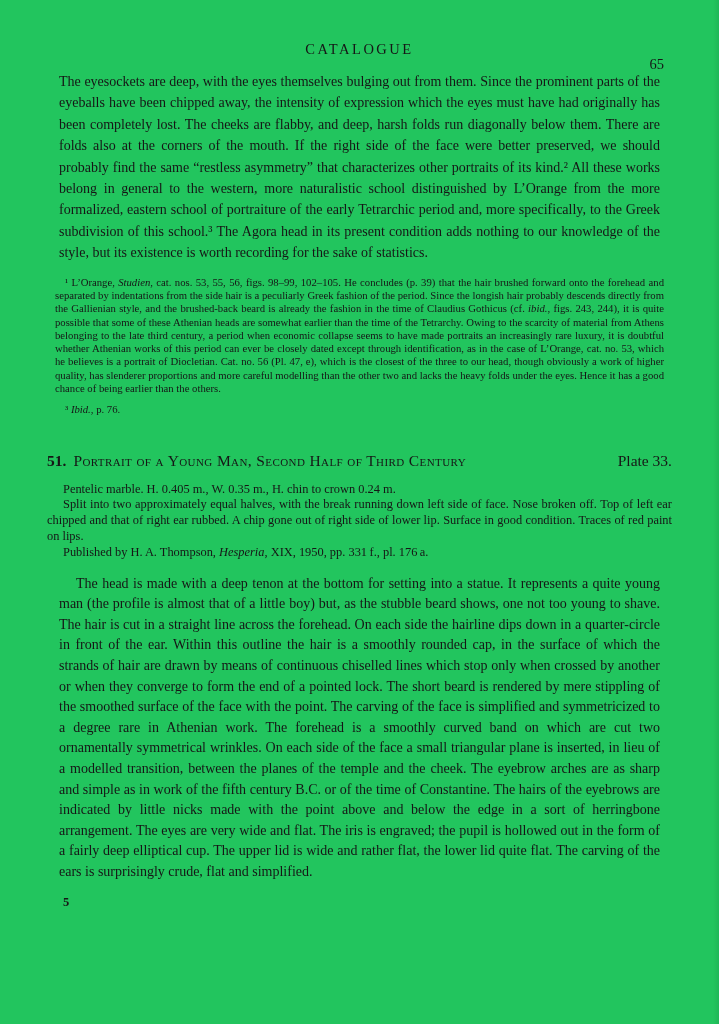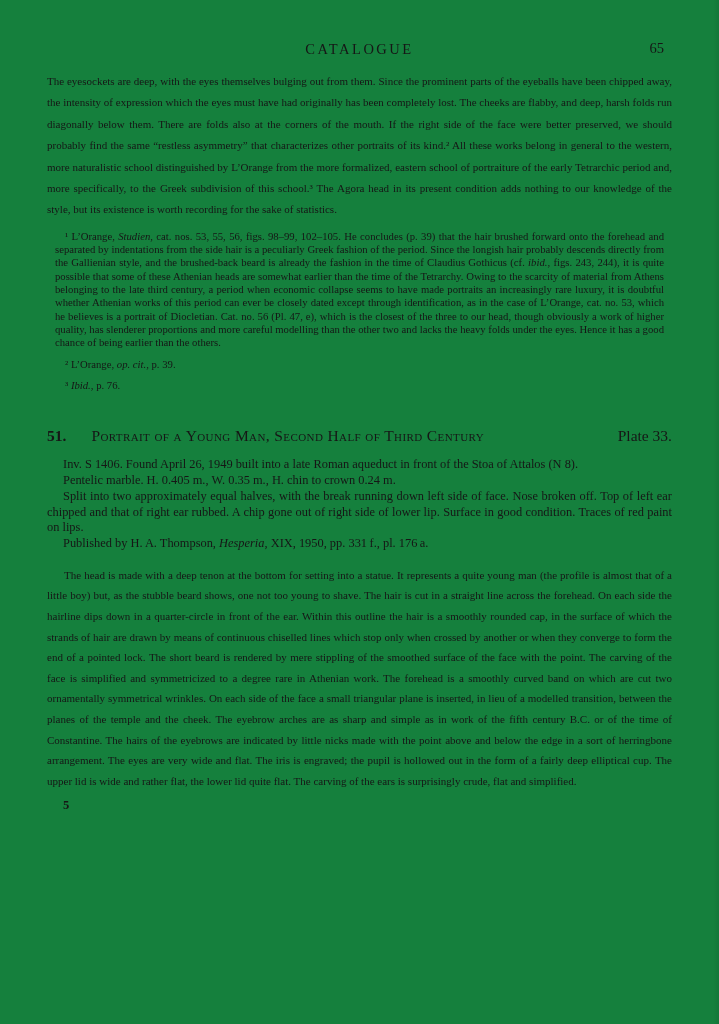--- a/index.html
+++ b/index.html
@@ -5,21 +5,21 @@
   html, body {
     margin: 0;
     padding: 0;
     background: #e8e8e6;
   }
   .page {
     position: relative;
     width: 719px;
     height: 1024px;
     margin: 0 auto;
-    background: #15803d;
+    background: #22c55e;
     color: #161616;
     font-family: "Liberation Serif", "DejaVu Serif", serif;
     overflow: hidden;
     box-sizing: border-box;
     padding: 40px 47px 0 47px;
   }
   
   .page::after {
     content: "";
     position: absolute;
@@ -34,28 +34,28 @@
     text-align: center;
     height: 18px;
   }
   .running-title {
     font-size: 14.5px;
     letter-spacing: 2.5px;
   }
   .page-number {
     position: absolute;
     right: 8px;
-    top: 0;
+    top: 16px;
     font-size: 14.5px;
     letter-spacing: 0;
   }
 
   .body-text {
-    margin: 0;
-    font-size: 11px;
+    margin: 12px;
+    font-size: 14px;
     line-height: 21.4px;
     text-align: justify;
     text-justify: inter-word;
   }
   .intro {
     margin-top: 13px;
   }
   .indent {
     text-indent: 17px;
   }
@@ -70,21 +70,20 @@
     text-align: justify;
     text-indent: 10px;
   }
 
   .entry-heading {
     margin-top: 28px;
     display: flex;
     align-items: baseline;
     font-size: 15.5px;
     line-height: 20px;
-    gap: 18px;
   }
   .entry-number {
     font-weight: bold;
     margin-right: 7px;
     white-space: nowrap;
   }
   .entry-title {
     font-variant: small-caps;
     letter-spacing: 0.4px;
     flex: 1;
@@ -128,32 +127,30 @@
 
   <header class="page-header">
     <span class="running-title">CATALOGUE</span>
     <span class="page-number">65</span>
   </header>
 
   <p class="body-text intro">The eyesockets are deep, with the eyes themselves bulging out from them. Since the prominent parts of the eyeballs have been chipped away, the intensity of expression which the eyes must have had originally has been completely lost. The cheeks are flabby, and deep, harsh folds run diagonally below them. There are folds also at the corners of the mouth. If the right side of the face were better preserved, we should probably find the same “restless asymmetry” that characterizes other portraits of its kind.² All these works belong in general to the western, more naturalistic school distinguished by L’Orange from the more formalized, eastern school of portraiture of the early Tetrarchic period and, more specifically, to the Greek subdivision of this school.³ The Agora head in its present condition adds nothing to our knowledge of the style, but its existence is worth recording for the sake of statistics.</p>
 
   <section class="footnotes">
     <p class="footnote"><span>¹ L’Orange, </span><i>Studien</i><span>, cat. nos. 53, 55, 56, figs. 98–99, 102–105. He concludes (p. 39) that the hair brushed forward onto the forehead and separated by indentations from the side hair is a peculiarly Greek fashion of the period. Since the longish hair probably descends directly from the Gallienian style, and the brushed-back beard is already the fashion in the time of Claudius Gothicus (cf. </span><i>ibid.</i><span>, figs. 243, 244), it is quite possible that some of these Athenian heads are somewhat earlier than the time of the Tetrarchy. Owing to the scarcity of material from Athens belonging to the late third century, a period when economic collapse seems to have made portraits an increasingly rare luxury, it is doubtful whether Athenian works of this period can ever be closely dated except through identification, as in the case of L’Orange, cat. no. 53, which he believes is a portrait of Diocletian. Cat. no. 56 (Pl. 47, e), which is the closest of the three to our head, though obviously a work of higher quality, has slenderer proportions and more careful modelling than the other two and lacks the heavy folds under the eyes. Hence it has a good chance of being earlier than the others.</span></p>
-    <p class="footnote"><span>² L’Orange, </span><i>op. cit.</i><span>, p. 39.</span></p>
     <p class="footnote"><span>³ </span><i>Ibid.</i><span>, p. 76.</span></p>
   </section>
 
   <div class="entry-heading">
     <span class="entry-number">51.</span>
     <span class="entry-title">Portrait of a Young Man, Second Half of Third Century</span>
     <span class="entry-plate">Plate 33.</span>
   </div>
 
   <section class="entry-details">
-    <p class="detail-line"><span>Inv. S 1406. Found April 26, 1949 built into a late Roman aqueduct in front of the Stoa of Attalos (N 8).</span></p>
     <p class="detail-line"><span>Pentelic marble. H. 0.405 m., W. 0.35 m., H. chin to crown 0.24 m.</span></p>
     <p class="detail-line"><span>Split into two approximately equal halves, with the break running down left side of face. Nose broken off. Top of left ear chipped and that of right ear rubbed. A chip gone out of right side of lower lip. Surface in good condition. Traces of red paint on lips.</span></p>
     <p class="detail-line"><span>Published by H. A. Thompson, </span><i>Hesperia</i><span>, XIX, 1950, pp. 331 f., pl. 176 a.</span></p>
   </section>
 
   <section class="entry-body">
     <p class="body-text indent">The head is made with a deep tenon at the bottom for setting into a statue. It represents a quite young man (the profile is almost that of a little boy) but, as the stubble beard shows, one not too young to shave. The hair is cut in a straight line across the forehead. On each side the hairline dips down in a quarter-circle in front of the ear. Within this outline the hair is a smoothly rounded cap, in the surface of which the strands of hair are drawn by means of continuous chiselled lines which stop only when crossed by another or when they converge to form the end of a pointed lock. The short beard is rendered by mere stippling of the smoothed surface of the face with the point. The carving of the face is simplified and symmetricized to a degree rare in Athenian work. The forehead is a smoothly curved band on which are cut two ornamentally symmetrical wrinkles. On each side of the face a small triangular plane is inserted, in lieu of a modelled transition, between the planes of the temple and the cheek. The eyebrow arches are as sharp and simple as in work of the fifth century B.C. or of the time of Constantine. The hairs of the eyebrows are indicated by little nicks made with the point above and below the edge in a sort of herringbone arrangement. The eyes are very wide and flat. The iris is engraved; the pupil is hollowed out in the form of a fairly deep elliptical cup. The upper lid is wide and rather flat, the lower lid quite flat. The carving of the ears is surprisingly crude, flat and simplified.</p>
   </section>
 
   <div class="signature">5</div>

